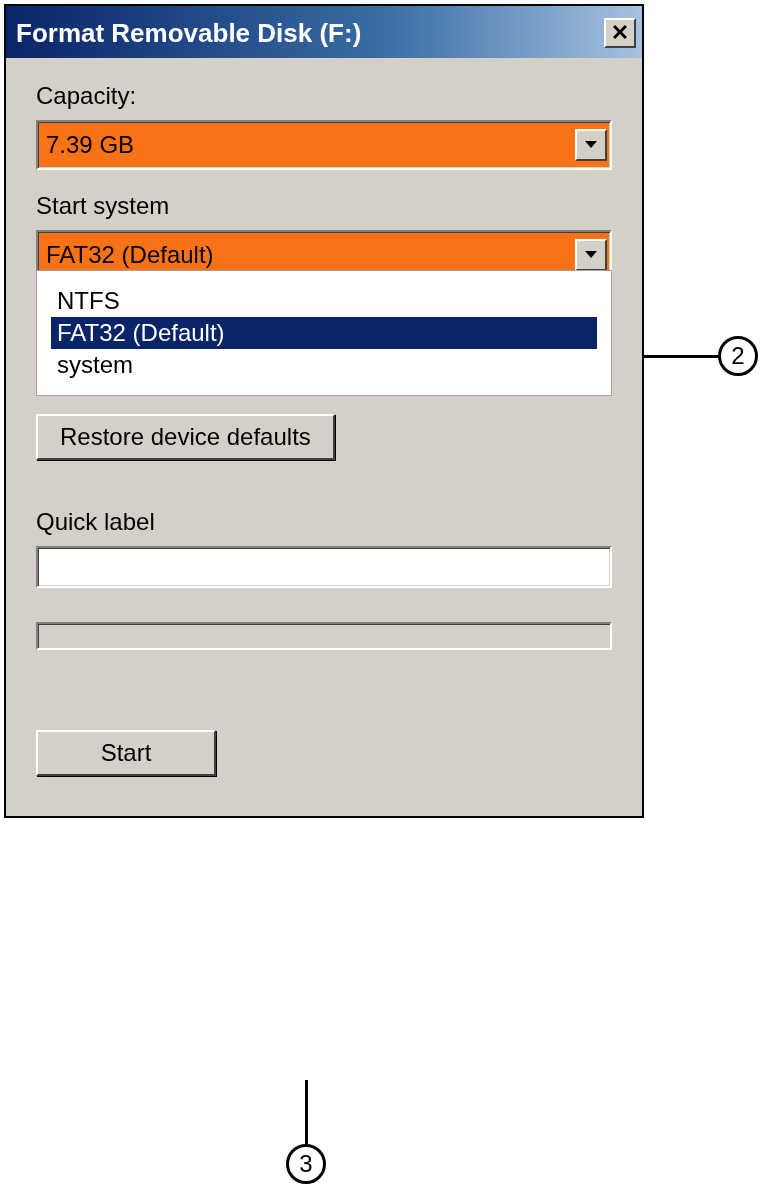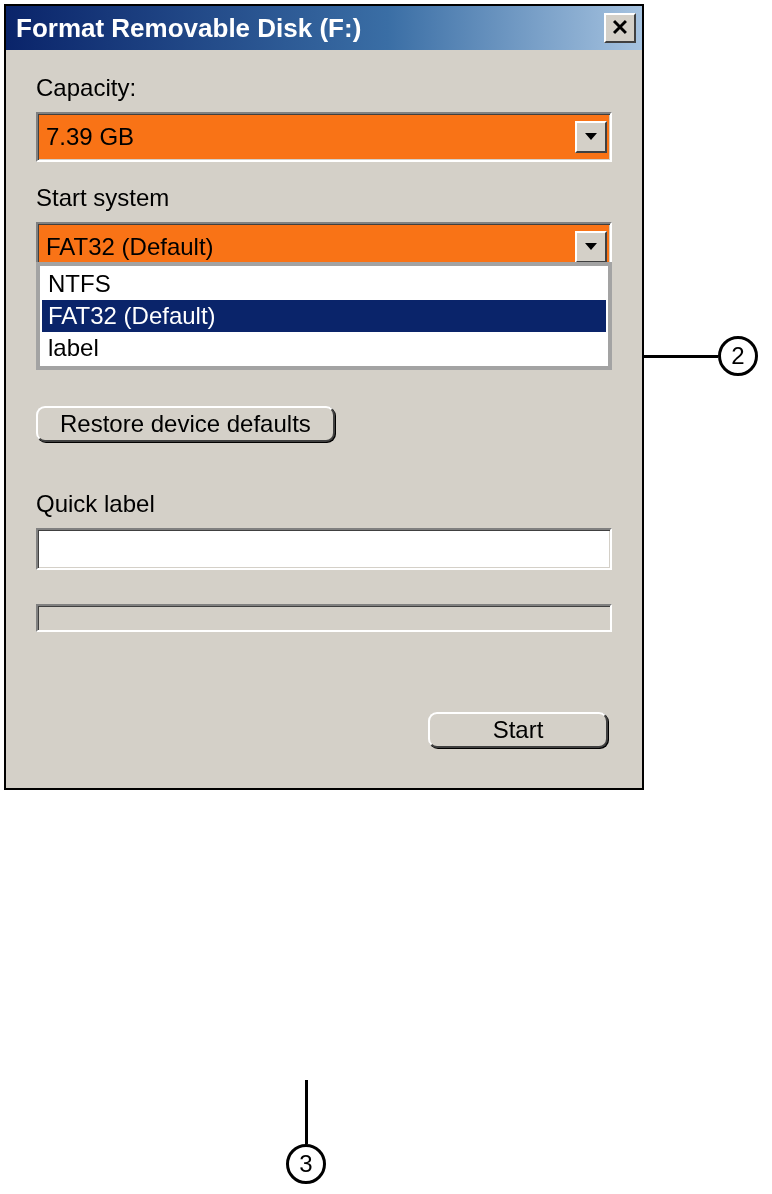--- a/index.html
+++ b/index.html
@@ -16,29 +16,28 @@
     }
     .dialog {
       position: absolute;
       left: 4px;
       top: 4px;
       width: 640px;
       background: #d4d0c8;
       border: 2px solid #000;
     }
     .titlebar {
-      height: 44px;
+      height: 52px;
       background: linear-gradient(to right, #0a246a 0%, #3a6ea5 60%, #a6c3e0 100%);
       color: #fff;
       font-weight: bold;
       font-size: 26px;
       display: flex;
-      align-items: center;
       justify-content: space-between;
-      padding: 0 6px 0 10px;
+      padding: 12px 6px 0 10px;
     }
     .close-btn {
       width: 32px;
       height: 30px;
       background: #d4d0c8;
       border-top: 2px solid #fff;
       border-left: 2px solid #fff;
       border-right: 2px solid #404040;
       border-bottom: 2px solid #404040;
       color: #000;
@@ -94,52 +93,51 @@
     }
     .combo-arrow svg {
       fill: #000;
     }
     .dropdown-list {
       position: absolute;
       left: -2px;
       top: 38px;
       right: -2px;
       background: #fff;
-      border: 4px solid #a3a3a3;
+      border: 1px solid #a3a3a3;
       z-index: 10;
-      padding: 2px;
+      padding: 14px;
     }
     .dropdown-item {
       font-size: 24px;
       padding: 2px 6px;
       cursor: pointer;
     }
     .dropdown-item.selected {
       background: #0a246a;
       color: #fff;
     }
     .spacer-after-dropdown {
       height: 112px;
     }
     .btn {
-      height: 36px;
+      height: 46px;
       background: #d4d0c8;
       border-top: 2px solid #fff;
       border-left: 2px solid #fff;
       border-right: 2px solid #404040;
       border-bottom: 2px solid #404040;
       box-shadow: 1px 1px 0 #000;
       font-size: 24px;
       font-family: inherit;
       padding: 0 22px;
       cursor: pointer;
       display: inline-flex;
       align-items: center;
       justify-content: center;
-      border-radius: 9px;
     }
     .restore-btn {
       margin-bottom: 48px;
     }
     .text-input {
       width: 100%;
       height: 42px;
       background: #fff;
       border-top: 2px solid #808080;
       border-left: 2px solid #808080;
@@ -207,21 +205,21 @@
       height: 28px;
       border-top: 2px solid #808080;
       border-left: 2px solid #808080;
       border-right: 2px solid #fff;
       border-bottom: 2px solid #fff;
       box-shadow: inset 1px 1px 0 #404040, inset -1px -1px 0 #d4d0c8;
       margin-bottom: 80px;
     }
     .button-row {
       display: flex;
-      justify-content: flex-end;
+      justify-content: space-between;
       padding-right: 4px;
     }
     .action-btn {
       width: 180px;
     }
     
     .callout {
       position: absolute;
       display: flex;
       align-items: center;
@@ -284,21 +282,21 @@
     <div class="combo">
       <span class="combo-text">FAT32 (Default)</span>
       <div class="combo-arrow">
         <svg width="12" height="8">
             <polygon points="0,0 12,0 6,7"></polygon>
           </svg>
       </div>
       <div class="dropdown-list">
         <div class="dropdown-item">NTFS</div>
         <div class="dropdown-item selected">FAT32 (Default)</div>
-        <div class="dropdown-item">label</div>
+        <div class="dropdown-item">system</div>
       </div>
     </div>
 
     <div class="spacer-after-dropdown"></div>
 
     <button class="btn restore-btn">Restore device defaults</button>
 
     <div class="label">Quick label</div>
     <input class="text-input" type="text" value="" style="">
 

